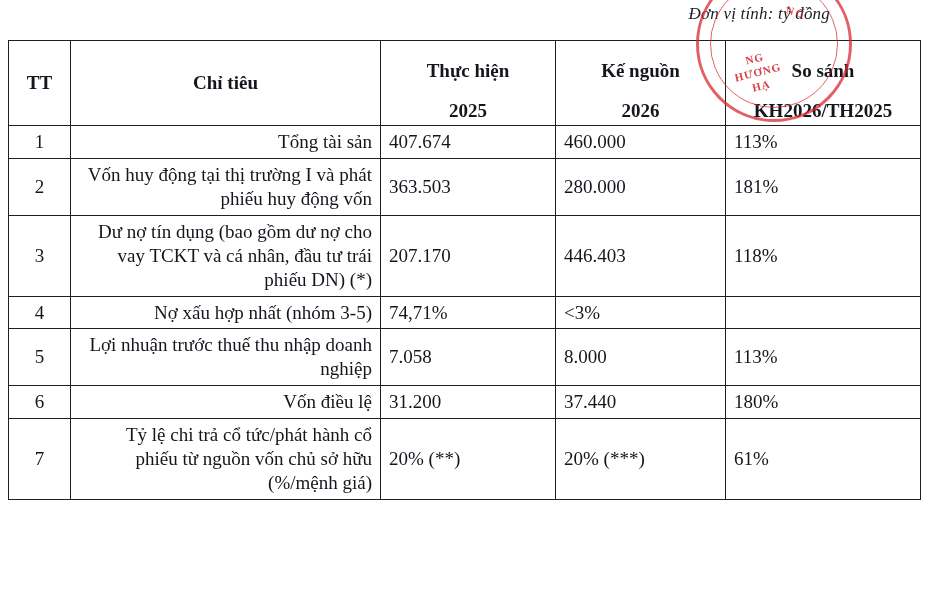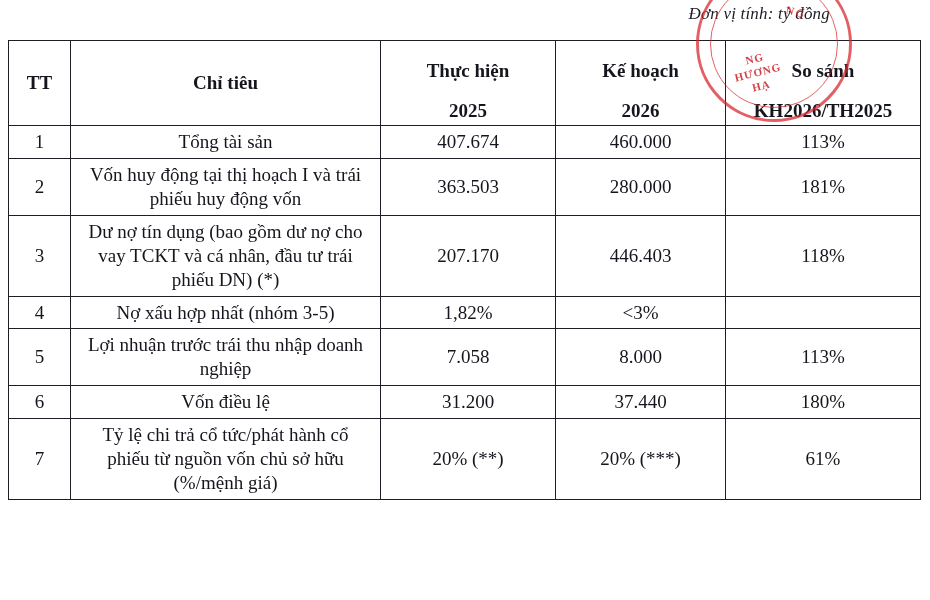--- a/index.html
+++ b/index.html
@@ -63,25 +63,24 @@
   .col-name  { width: 310px; }
   .col-th    { width: 175px; }
   .col-kh    { width: 170px; }
   .col-cmp   { width: 195px; }
 
   td.c-tt {
     text-align: center;
     font-size: 18px;
   }
   td.c-name {
-    text-align: center;
+    text-align: right;
     padding-left: 10px;
   }
   td.c-num {
-    text-align: center;
   }
 
   .hdr-line { display: block; margin-top: 16px; }
 
   
   .seal {
     position: absolute;
     top: -34px;
     right: -12px;
     width: 150px;
@@ -146,61 +145,61 @@
     </colgroup>
     <thead>
       <tr>
         <th>TT</th>
         <th>Chỉ tiêu</th>
         <th>
           <span class="hdr-line">Thực hiện</span>
           <span class="hdr-line">2025</span>
         </th>
         <th>
-          <span class="hdr-line">Kế hoạch</span>
+          <span class="hdr-line">Kế nguồn</span>
           <span class="hdr-line">2026</span>
         </th>
         <th>
           <span class="hdr-line">So sánh</span>
           <span class="hdr-line">KH2026/TH2025</span>
         </th>
       </tr>
     </thead>
     <tbody>
       <tr>
         <td class="c-tt">1</td>
         <td class="c-name">Tổng tài sản</td>
         <td class="c-num">407.674</td>
         <td class="c-num">460.000</td>
         <td class="c-num">113%</td>
       </tr>
       <tr>
         <td class="c-tt">2</td>
-        <td class="c-name">Vốn huy động tại thị hoạch I và trái phiếu huy động vốn</td>
+        <td class="c-name">Vốn huy động tại thị trường I và phát phiếu huy động vốn</td>
         <td class="c-num">363.503</td>
         <td class="c-num">280.000</td>
         <td class="c-num">181%</td>
       </tr>
       <tr>
         <td class="c-tt">3</td>
         <td class="c-name">Dư nợ tín dụng (bao gồm dư nợ cho vay TCKT và cá nhân, đầu tư trái phiếu DN) (*)</td>
         <td class="c-num">207.170</td>
         <td class="c-num">446.403</td>
         <td class="c-num">118%</td>
       </tr>
       <tr>
         <td class="c-tt">4</td>
         <td class="c-name">Nợ xấu hợp nhất (nhóm 3-5)</td>
-        <td class="c-num">1,82%</td>
+        <td class="c-num">74,71%</td>
         <td class="c-num">&lt;3%</td>
         <td class="c-num"></td>
       </tr>
       <tr>
         <td class="c-tt">5</td>
-        <td class="c-name">Lợi nhuận trước trái thu nhập doanh nghiệp</td>
+        <td class="c-name">Lợi nhuận trước thuế thu nhập doanh nghiệp</td>
         <td class="c-num">7.058</td>
         <td class="c-num">8.000</td>
         <td class="c-num">113%</td>
       </tr>
       <tr>
         <td class="c-tt">6</td>
         <td class="c-name">Vốn điều lệ</td>
         <td class="c-num">31.200</td>
         <td class="c-num">37.440</td>
         <td class="c-num">180%</td>

